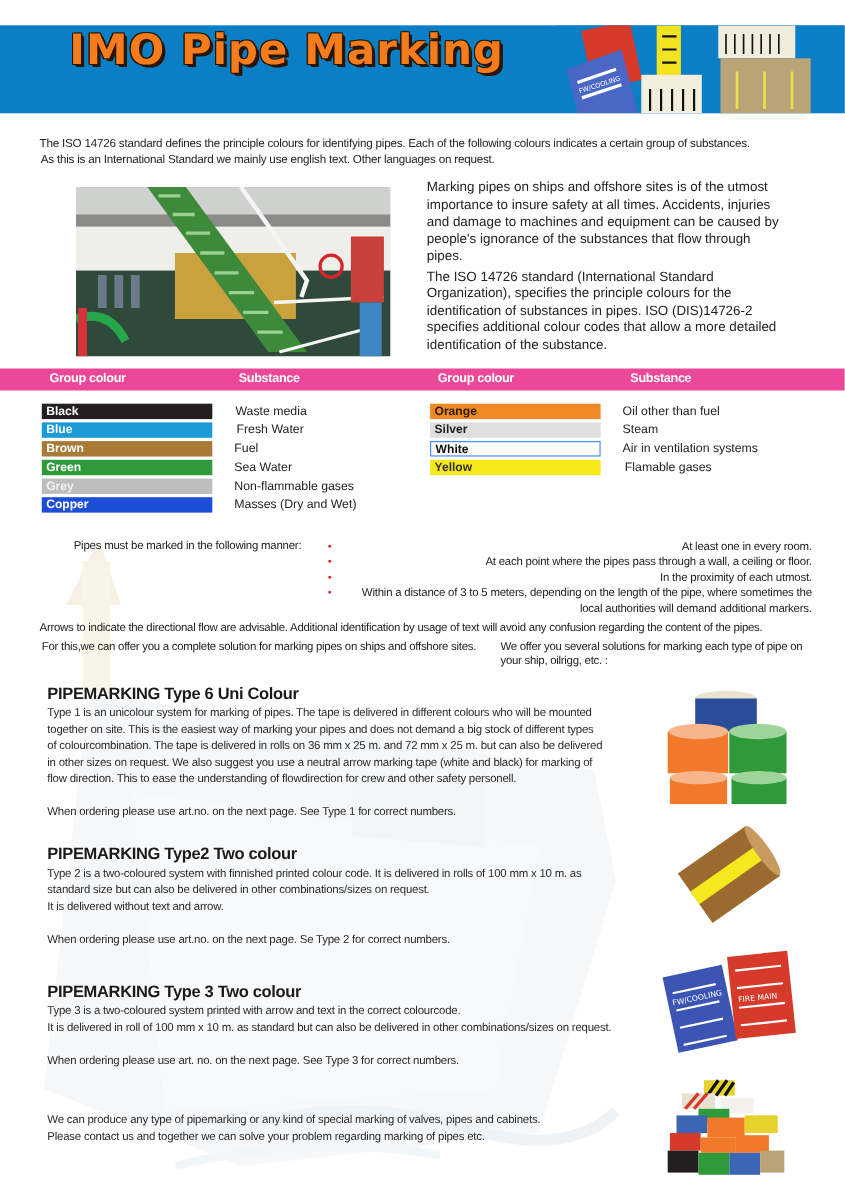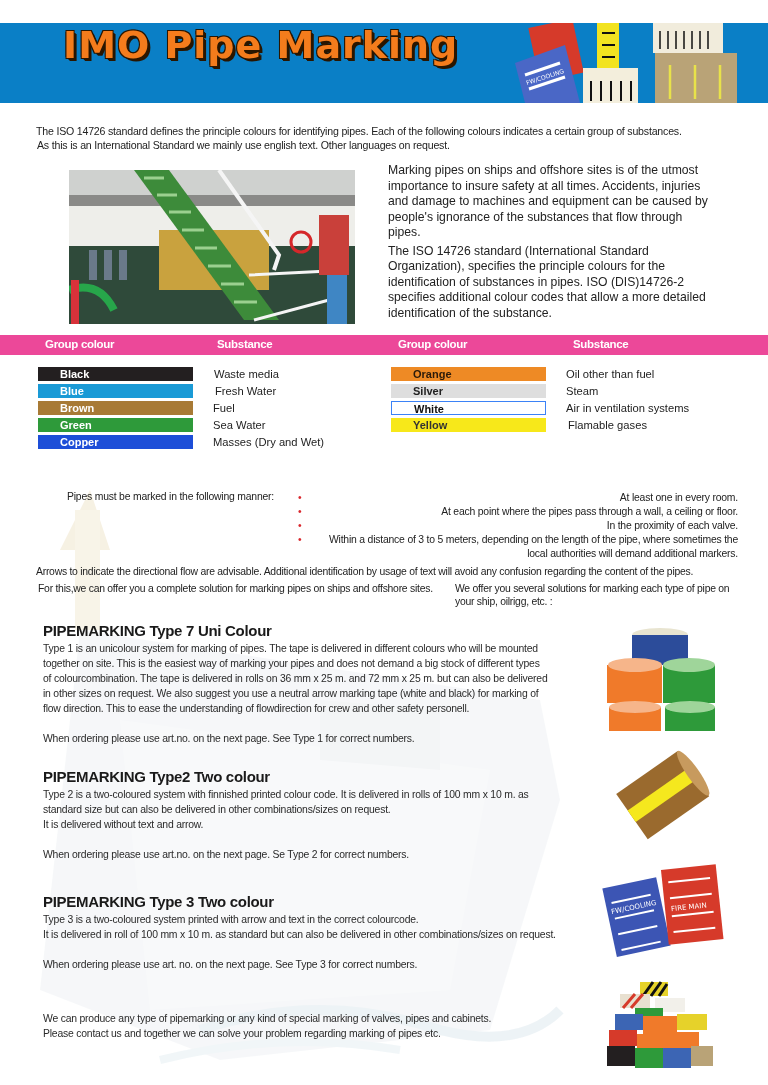--- a/index.html
+++ b/index.html
@@ -23,21 +23,21 @@
 
   .side-text { position: absolute; left: 388px; top: 163px; width: 320px; font-size: 12.2px; line-height: 15.5px; color: #222; }
   .side-text p + p { margin-top: 3px; }
 
   
   .table-head { position: absolute; left: 0; top: 335px; width: 768px; height: 20px; background: #ec4899; color: #fff; font-weight: bold; font-size: 11.5px; }
   .table-head span { position: absolute; top: 3px; letter-spacing: -0.3px; }
 
   .col-list { position: absolute; top: 367px; }
   .color-row { position: relative; height: 17px; }
-  .swatch { position: absolute; left: 0; top: 0; width: 155px; height: 14px; font-weight: bold; font-size: 11px; line-height: 14px; padding-left: 22px; }
+  .swatch { position: absolute; left: 0; top: 0; width: 155px; height: 14px; font-weight: bold; font-size: 11px; line-height: 14px; padding-left: 4px; }
   .subst { position: absolute; top: 0; font-size: 11.2px; line-height: 14px; color: #222; white-space: nowrap; }
 
   .manner-label { position: absolute; left: 67px; top: 491px; font-size: 10.4px; color: #222; letter-spacing: -0.2px; }
   .manner-list { position: absolute; left: 298px; top: 491px; width: 440px; font-size: 10.4px; line-height: 14px; color: #222; list-style: none; letter-spacing: -0.2px; text-align: right; }
   .manner-list li { position: relative; padding-left: 8px; }
   .manner-list li::before { content: "•"; color: #d9262c; position: absolute; left: 0; top: 0; }
 
   .note1 { position: absolute; left: 36px; top: 566px; font-size: 10.4px; color: #222; white-space: nowrap; letter-spacing: -0.25px; }
   .note2a { position: absolute; left: 38px; top: 583px; font-size: 10.4px; color: #222; white-space: nowrap; letter-spacing: -0.25px; }
   .note2b { position: absolute; left: 455px; top: 583px; width: 290px; font-size: 10.4px; line-height: 12.5px; color: #222; letter-spacing: -0.25px; }
@@ -137,20 +137,24 @@
   </div>
   <div class="color-row">
     <div class="swatch" style="background:#a87a35;color:#fff">Brown</div>
     <div class="subst" style="left:175px">Fuel</div>
   </div>
   <div class="color-row">
     <div class="swatch" style="background:#2e9a3a;color:#fff">Green</div>
     <div class="subst" style="left:175px">Sea Water</div>
   </div>
   <div class="color-row">
+    <div class="swatch" style="background:#bdbdbd;color:#f2f2f2">Grey</div>
+    <div class="subst" style="left:175px">Non-flammable gases</div>
+  </div>
+  <div class="color-row">
     <div class="swatch" style="background:#1d4ed8;color:#fff">Copper</div>
     <div class="subst" style="left:175px">Masses (Dry and Wet)</div>
   </div>
 </div>
 
 <div class="col-list" style="left:391px; width:360px;">
   <div class="color-row">
     <div class="swatch" style="background:#ee8a25;color:#2a1a0a">Orange</div>
     <div class="subst" style="left:175px">Oil other than fuel</div>
   </div>
@@ -165,30 +169,30 @@
   <div class="color-row">
     <div class="swatch" style="background:#f7e81a;color:#333">Yellow</div>
     <div class="subst" style="left:177px">Flamable gases</div>
   </div>
 </div>
 
 <div class="manner-label">Pipes must be marked in the following manner:</div>
 <ul class="manner-list">
   <li>At least one in every room.</li>
   <li>At each point where the pipes pass through a wall, a ceiling or floor.</li>
-  <li>In the proximity of each valve.</li>
+  <li>In the proximity of each utmost.</li>
   <li>Within a distance of 3 to 5 meters, depending on the length of the pipe, where sometimes the local authorities will demand additional markers.</li>
 </ul>
 
 <div class="note1">Arrows to indicate the directional flow are advisable.    Additional identification by usage of text will avoid any confusion regarding the content of the pipes.</div>
 <div class="note2a">For this,we can offer you a complete solution for marking pipes on ships and offshore sites.</div>
 <div class="note2b">We offer you several solutions for marking each type of pipe on your ship, oilrigg, etc. :</div>
 
 <div class="section" style="top:622px">
-  <h2>PIPEMARKING Type 7  Uni Colour</h2>
+  <h2>PIPEMARKING Type 6  Uni Colour</h2>
   <p>Type 1 is an unicolour system for marking of pipes. The tape is delivered in different colours who will be mounted</p>
   <p>together on site. This is the easiest way of marking your pipes and does not demand a big stock of different types</p>
   <p>of colourcombination. The tape is delivered in rolls on 36 mm x 25 m. and 72 mm x 25 m. but can also be delivered</p>
   <p>in other sizes on request. We also suggest you use a neutral arrow marking tape (white and black) for marking of</p>
   <p>flow direction. This to ease the understanding of flowdirection for crew and other safety personell.</p>
   <div class="gap"></div>
   <p>When ordering please use art.no. on the next page. See Type 1 for correct numbers.</p>
 </div>
 
 <div class="section" style="top:768px">

